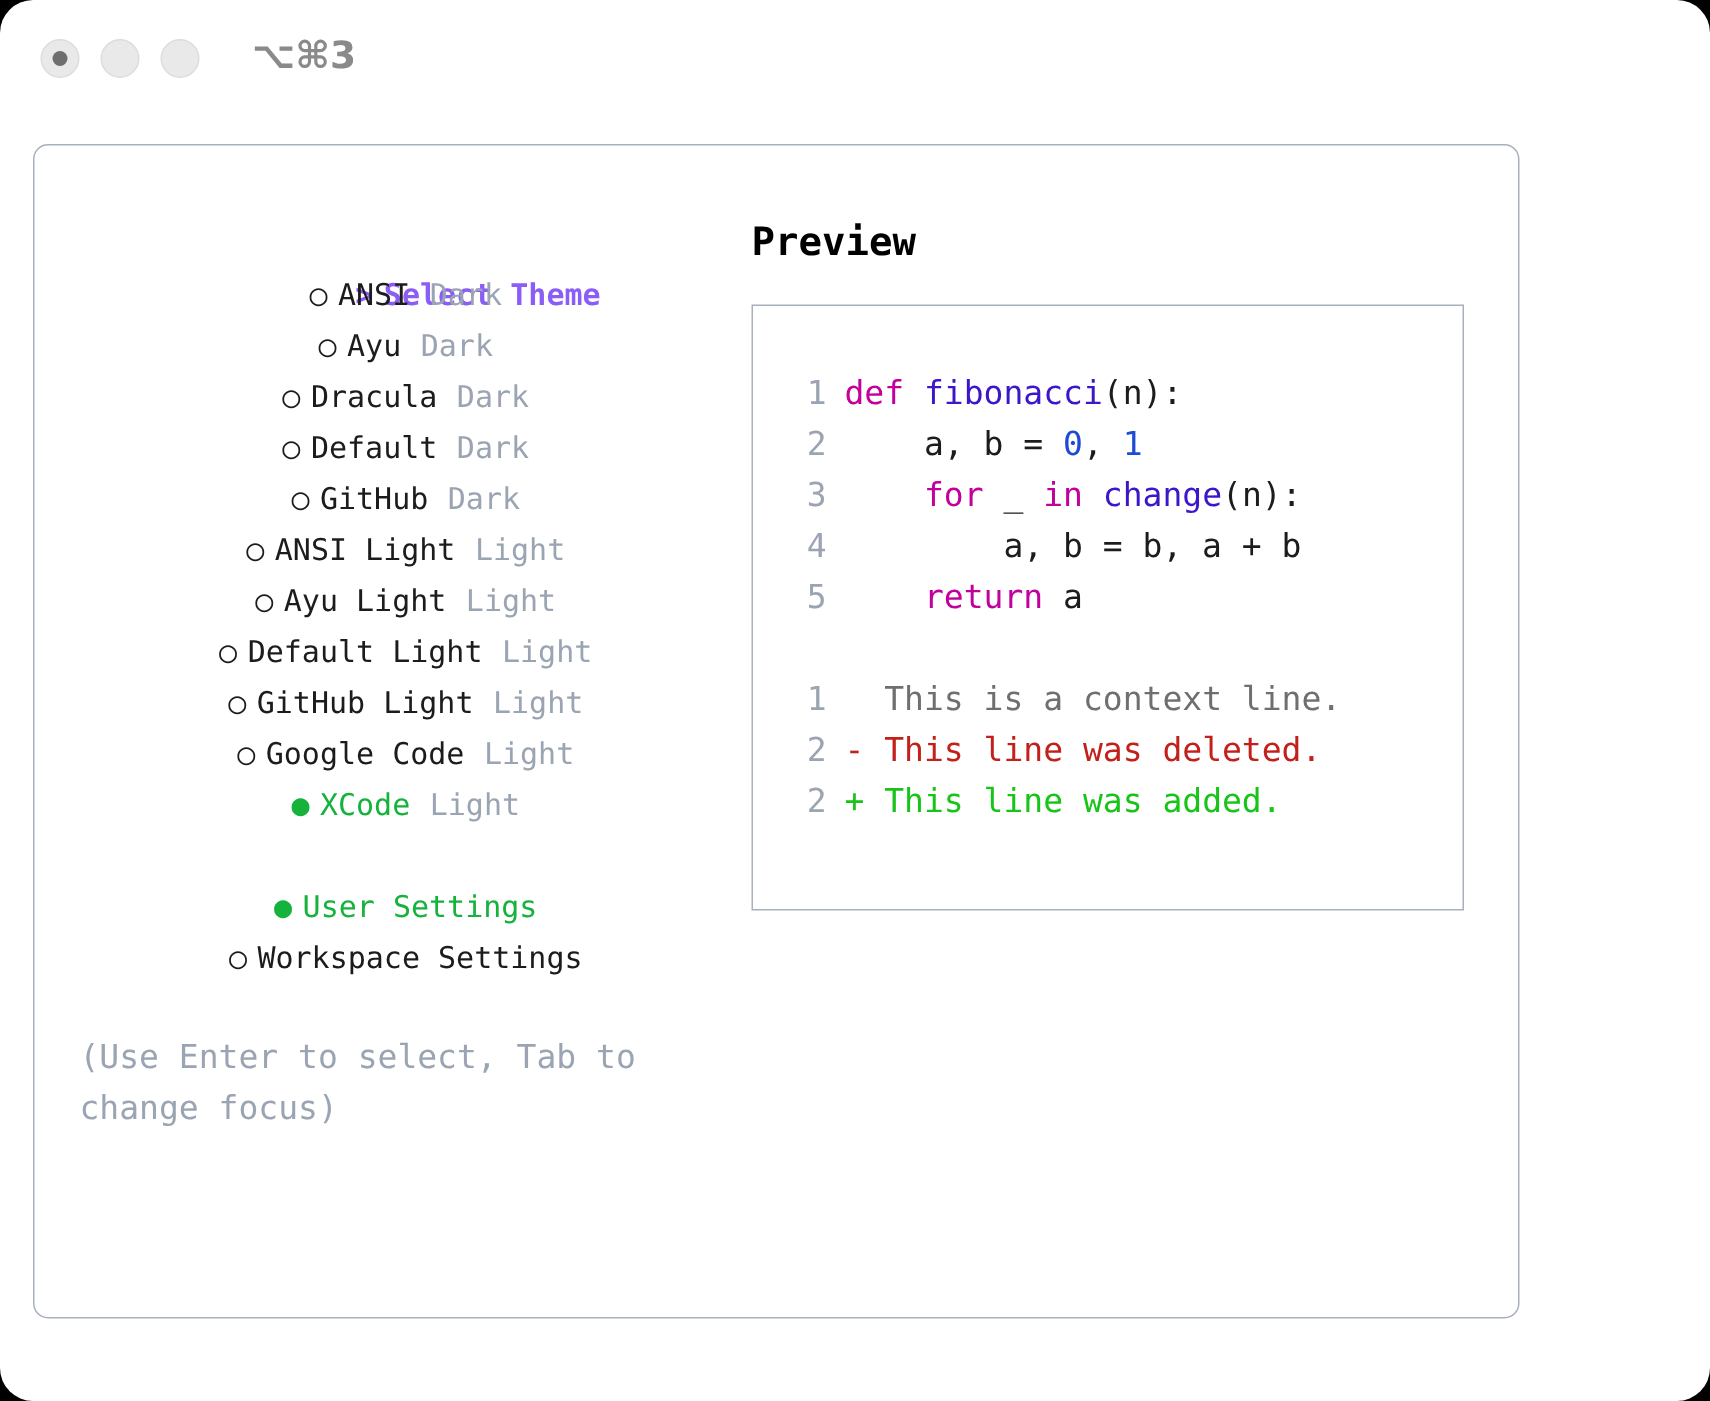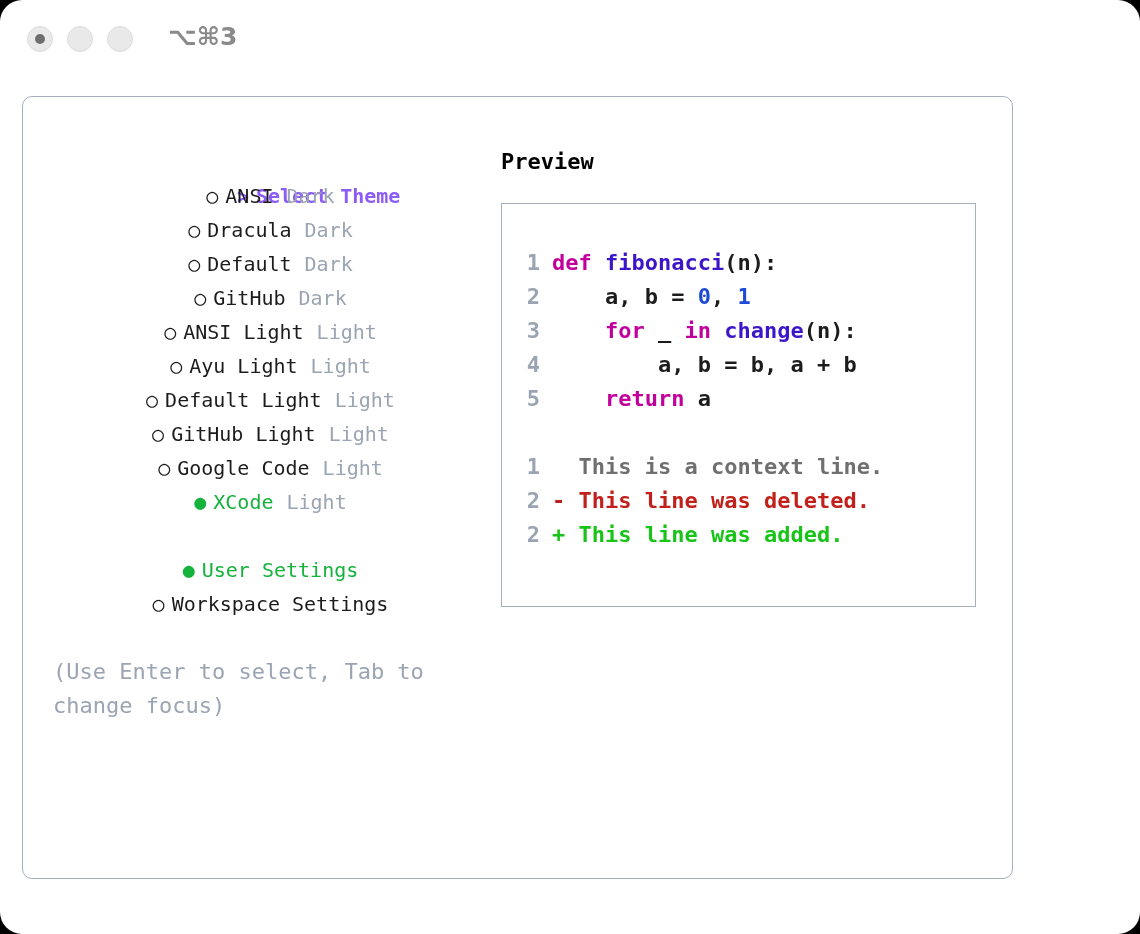--- a/index.html
+++ b/index.html
@@ -124,41 +124,40 @@
   }
 
   
   #preview-column {
     position: absolute;
     left: 478px;
     top: 48px;
     width: 500px;
   }
   #preview-title {
-    font-size: 22px;
+    font-size: 26px;
     font-weight: bold;
     color: #000000;
     line-height: 34px;
     white-space: pre;
   }
   #preview-box {
     margin-top: 24px;
     width: 475px;
     height: 404px;
     border: 1px solid #a7b0bd;
     background: #ffffff;
     box-sizing: border-box;
     position: relative;
   }
   #code-area {
     position: absolute;
-    left: 16px;
+    left: 27px;
     top: 42px;
     right: 8px;
-    font-weight: bold;
   }
   .cline {
     height: 34px;
     line-height: 34px;
     font-size: 22px;
     white-space: pre;
   }
   .lnum {
     display: inline-block;
     width: 22px;
@@ -189,20 +188,21 @@
   </div>
 
   <div id="main-panel">
 
     <div id="theme-column">
       <div class="trow header">
         <span class="marker">&gt;</span><span>Select Theme</span>
       </div>
       <div id="theme-rows">
           <div class="trow"><span class="marker">○</span><span class="tname">ANSI</span><span class="tcat">Dark</span></div>
+          <div class="trow"><span class="marker">○</span><span class="tname">Ayu</span><span class="tcat">Dark</span></div>
           <div class="trow"><span class="marker">○</span><span class="tname">Dracula</span><span class="tcat">Dark</span></div>
           <div class="trow"><span class="marker">○</span><span class="tname">Default</span><span class="tcat">Dark</span></div>
           <div class="trow"><span class="marker">○</span><span class="tname">GitHub</span><span class="tcat">Dark</span></div>
           <div class="trow"><span class="marker">○</span><span class="tname">ANSI Light</span><span class="tcat">Light</span></div>
           <div class="trow"><span class="marker">○</span><span class="tname">Ayu Light</span><span class="tcat">Light</span></div>
           <div class="trow"><span class="marker">○</span><span class="tname">Default Light</span><span class="tcat">Light</span></div>
           <div class="trow"><span class="marker">○</span><span class="tname">GitHub Light</span><span class="tcat">Light</span></div>
           <div class="trow"><span class="marker">○</span><span class="tname">Google Code</span><span class="tcat">Light</span></div>
           <div class="trow selected"><span class="marker">●</span><span class="tname">XCode</span><span class="tcat">Light</span></div>
         </div>

